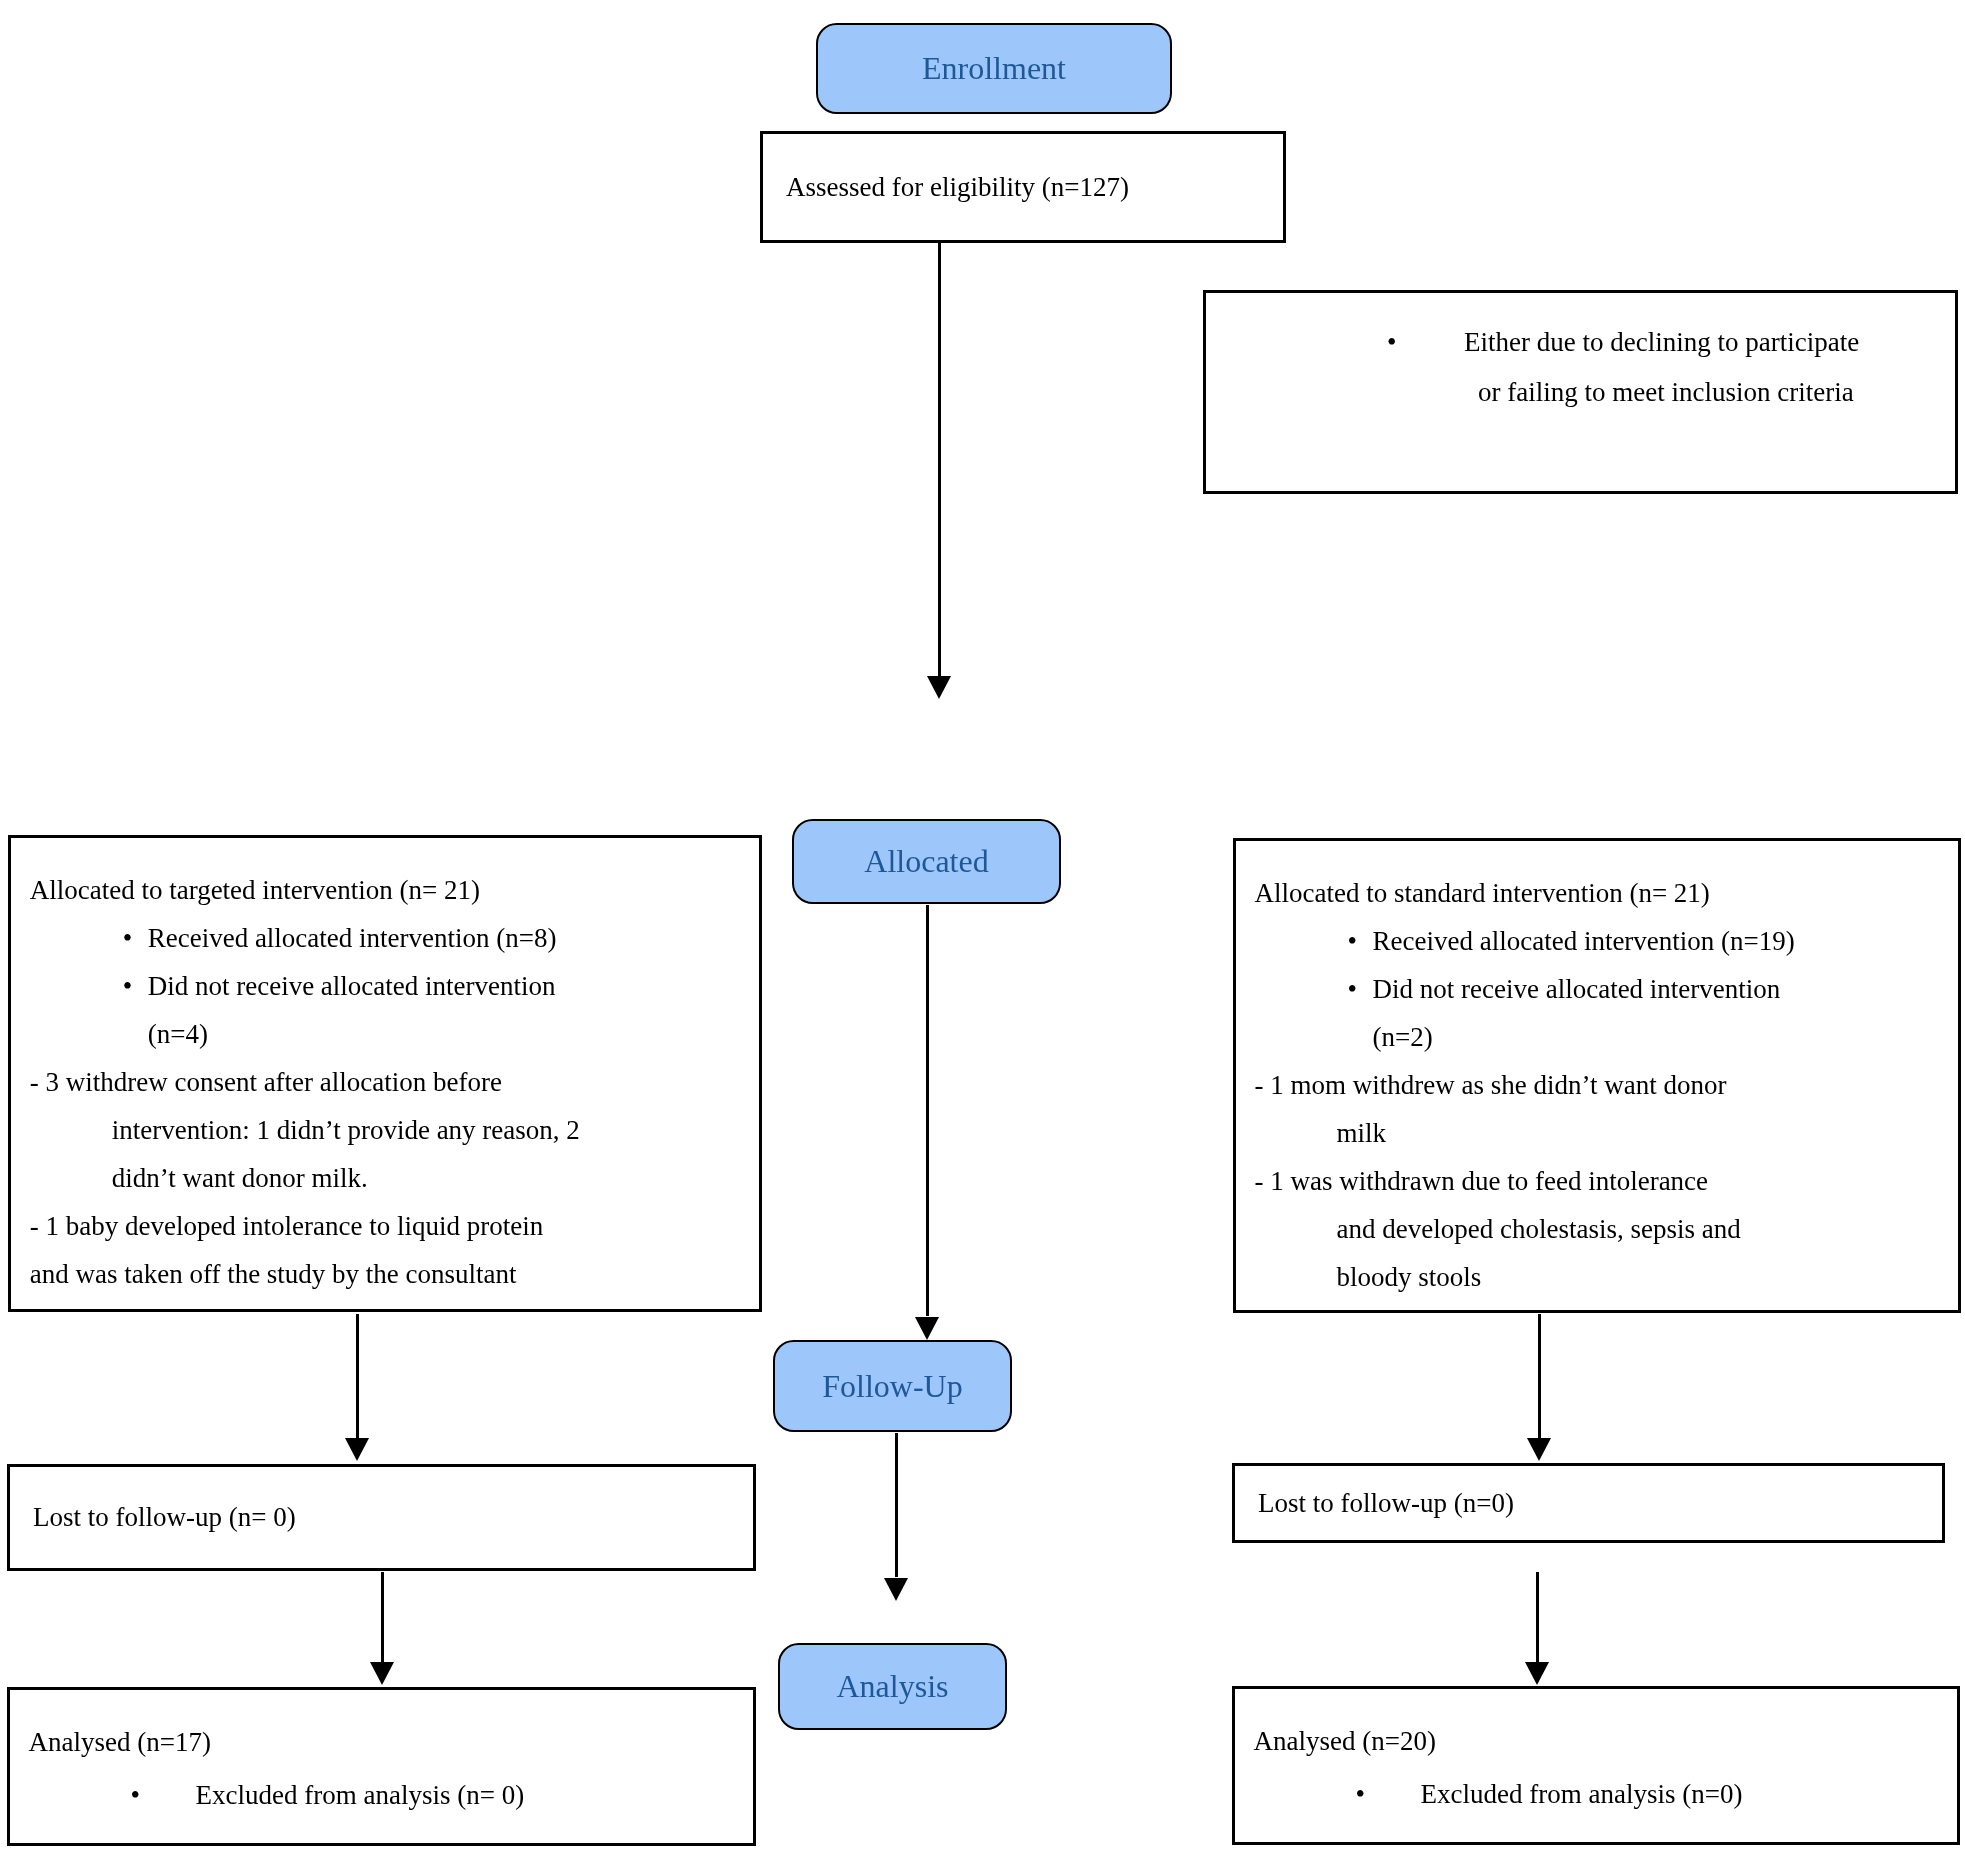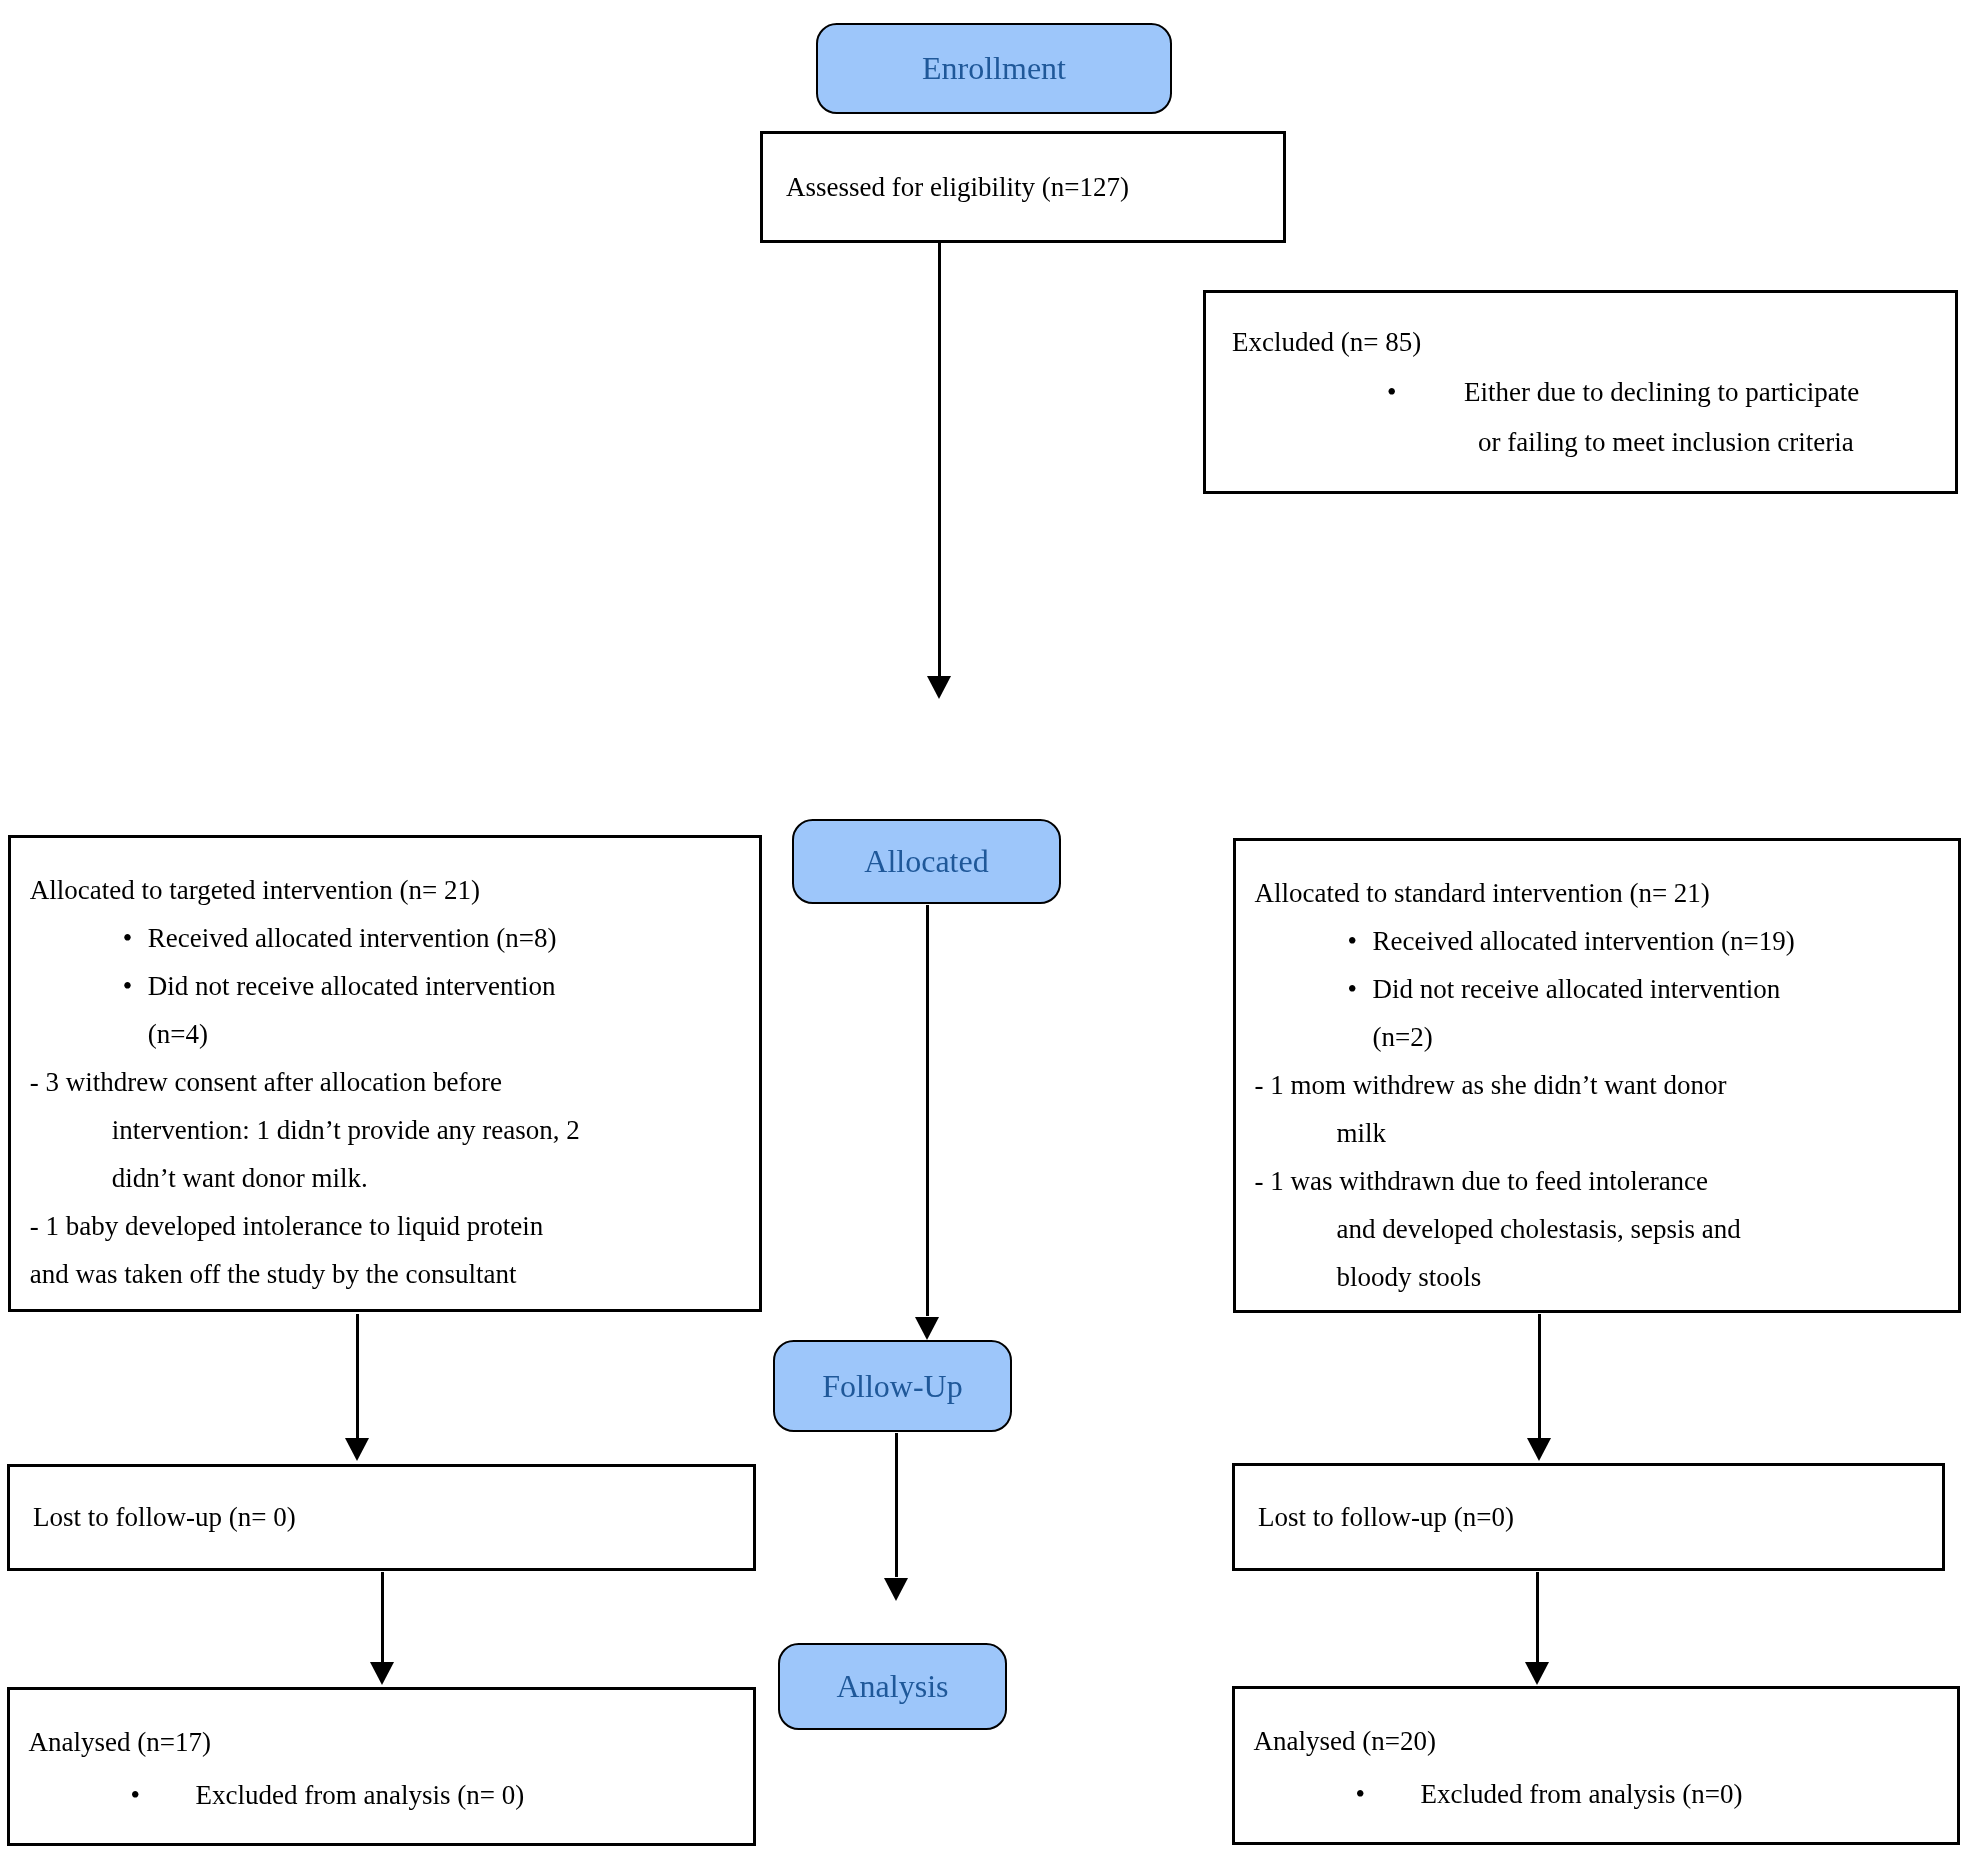--- a/index.html
+++ b/index.html
@@ -70,21 +70,20 @@
     <div class="content singleline pad-single">
       <span>Assessed for eligibility (n=127)</span>
     </div>
   </div>
 
   <div class="vline" style="left:938px;top:243px;height:434px;"></div>
   <div class="ahead" style="left:927px;top:676px;"></div>
 
   <div class="wbox" style="left:1203px;top:290px;width:755px;height:204px;">
     <div class="content pad-exc">
-      <div class="tl">Excluded (n= 85)</div>
       <div class="tl exc-b">
         <span class="blt w">•</span><span>Either due to declining to participate</span>
       </div>
       <div class="tl exc-c">or failing to meet inclusion criteria</div>
     </div>
   </div>
 
   <div class="bluebox" style="left:792px;top:819px;width:269px;height:85px;">
     <span>Allocated</span>
   </div>
@@ -140,21 +139,21 @@
 
   <div class="vline" style="left:895px;top:1433px;height:144px;"></div>
   <div class="ahead" style="left:884px;top:1578px;"></div>
 
   <div class="wbox" style="left:7px;top:1464px;width:749px;height:107px;padding-left:44px;">
     <div class="content singleline pad-single">
       <span>Lost to follow-up (n= 0)</span>
     </div>
   </div>
 
-  <div class="wbox" style="left:1232px;top:1463px;width:713px;height:108px;">
+  <div class="wbox" style="left:1232px;top:1463px;width:713px;height:80px;">
     <div class="content singleline pad-single">
       <span>Lost to follow-up (n=0)</span>
     </div>
   </div>
 
   <div class="vline" style="left:381px;top:1572px;height:90px;"></div>
   <div class="ahead" style="left:370px;top:1662px;"></div>
 
   <div class="vline" style="left:1536px;top:1572px;height:90px;"></div>
   <div class="ahead" style="left:1525px;top:1662px;"></div>

